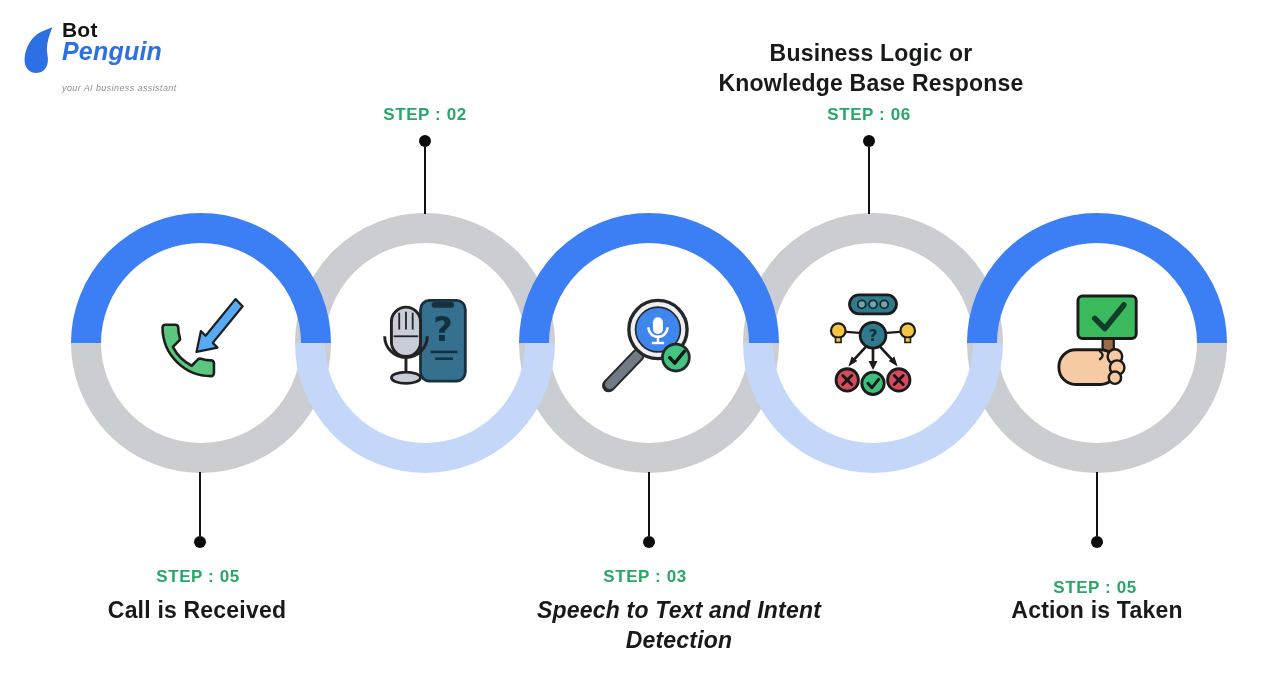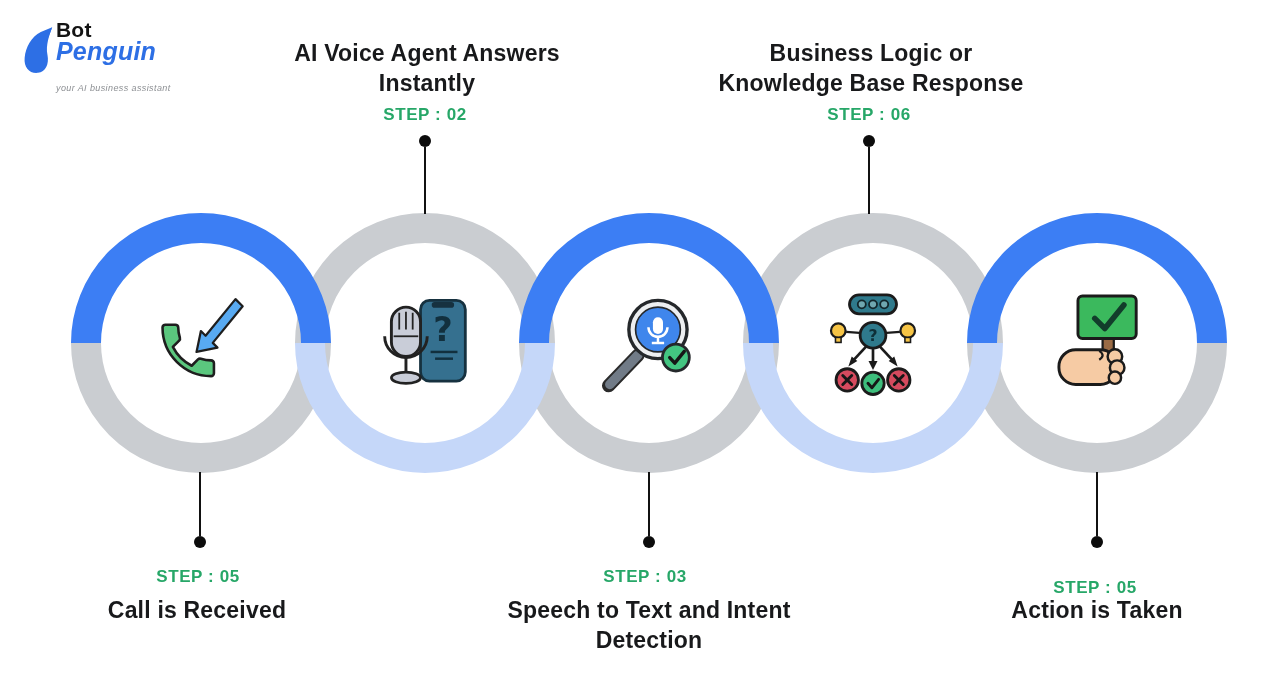--- a/index.html
+++ b/index.html
@@ -1,20 +1,20 @@
 <!DOCTYPE html>
 <html style="--c-blue: #3C7EF4; --c-lightblue: #C5D7F9; --c-gray: #CACDD1; --c-green: #27A768; --c-ink: #18191B; --c-logoblue: #2D6FE5; --c-logoink: #141414; --c-taglinegray: #8C8F93;"><head>
 <meta charset="utf-8">
 <style>
   html,body{margin:0;padding:0;background:#ffffff;}
   body{font-family:"Liberation Sans","DejaVu Sans",sans-serif;}
   .stage{position:relative;width:1288px;height:686px;background:#fff;overflow:hidden;}
 
   
-  .logo{position:absolute;left:18px;top:20px;display:flex;align-items:flex-start;gap:0;}
+  .logo{position:absolute;left:18px;top:20px;display:flex;align-items:flex-start;gap:6px;}
   .logo svg{display:block;margin-top:6px;}
   .logo-text{display:flex;flex-direction:column;}
   .logo-bot{font-size:21px;font-weight:bold;color:var(--c-logoink,#141414);line-height:20px;letter-spacing:.2px;}
   .logo-penguin{font-size:25px;font-weight:bold;color:var(--c-logoblue,#2D6FE5);line-height:23px;letter-spacing:.2px;font-style:italic;}
   .logo-tagline{font-size:9px;font-style:italic;color:var(--c-taglinegray,#8C8F93);margin-top:20px;letter-spacing:.4px;}
 
   
   .chain{position:absolute;left:0;top:0;}
   .semi{fill:none;stroke-width:30;stroke-linecap:butt;}
   .semi.gray{stroke:var(--c-gray,#CACDD1);}
@@ -29,21 +29,21 @@
 
   
   .step-label{position:absolute;transform:translateX(-50%);font-size:17px;font-weight:bold;
     color:var(--c-green,#27A768);letter-spacing:.6px;white-space:nowrap;text-align:right;}
   .step-title{position:absolute;transform:translateX(-50%);font-size:23px;font-weight:bold;
     color:var(--c-ink,#18191B);text-align:center;line-height:30px;letter-spacing:.2px;}
   .nowrap{white-space:nowrap;}
   .t2{left:427px;top:38px;width:320px;}   .l2{left:425px;top:105px;}
   .t4{left:871px;top:38px;width:330px;}   .l4{left:869px;top:105px;}
   .l1{left:198px;top:567px;}  .t1{left:197px;top:595px;}
-  .l3{left:645px;top:567px;}  .t3{left:649px;top:595px;width:330px;}
+  .l3{left:645px;top:567px;}  .t3{left:679px;top:595px;width:330px;font-style:italic;}
   .l5{left:1095px;top:578px;} .t5{left:1097px;top:595px;}
 </style>
 </head>
 <body>
 
 <div class="stage">
 
   <header class="logo">
     <svg width="38" height="50" viewBox="0 0 40 52">
       <path d="M36 1 L24 6 C14 11 8 22 7 33 C6 43 12 50 21 49 C29 48 33 40 31 30 C29 20 33 9 36 1 Z" fill="#2D6FE5"></path>
@@ -151,21 +151,20 @@
     <path d="M48 28 l9 9 l17 -21" fill="none" stroke="#123D2B" stroke-width="5" stroke-linecap="round" stroke-linejoin="round"></path>
     <g>
       <rect x="16" y="56" width="52" height="31" rx="15" fill="#F6CBA4" stroke="#1b1b1b" stroke-width="2.6"></rect>
       <circle cx="66" cy="62" r="6.5" fill="#F6CBA4" stroke="#1b1b1b" stroke-width="2.2"></circle>
       <circle cx="68" cy="72" r="6.5" fill="#F6CBA4" stroke="#1b1b1b" stroke-width="2.2"></circle>
       <circle cx="66" cy="81" r="5.5" fill="#F6CBA4" stroke="#1b1b1b" stroke-width="2.2"></circle>
       <path d="M52 57 q6 4 0 8" fill="none" stroke="#1b1b1b" stroke-width="2"></path>
     </g>
   </svg>
 
-  <div class="step-title t2">AI Voice Agent Answers Instantly</div>
   <div class="step-label l2">STEP : 02</div>
 
   <div class="step-title t4">Business Logic or Knowledge Base Response</div>
   <div class="step-label l4">STEP : 06</div>
 
   <div class="step-label l1">STEP : 05</div>
   <div class="step-title t1 nowrap">Call is Received</div>
 
   <div class="step-label l3">STEP : 03</div>
   <div class="step-title t3">Speech to Text and Intent Detection</div>

